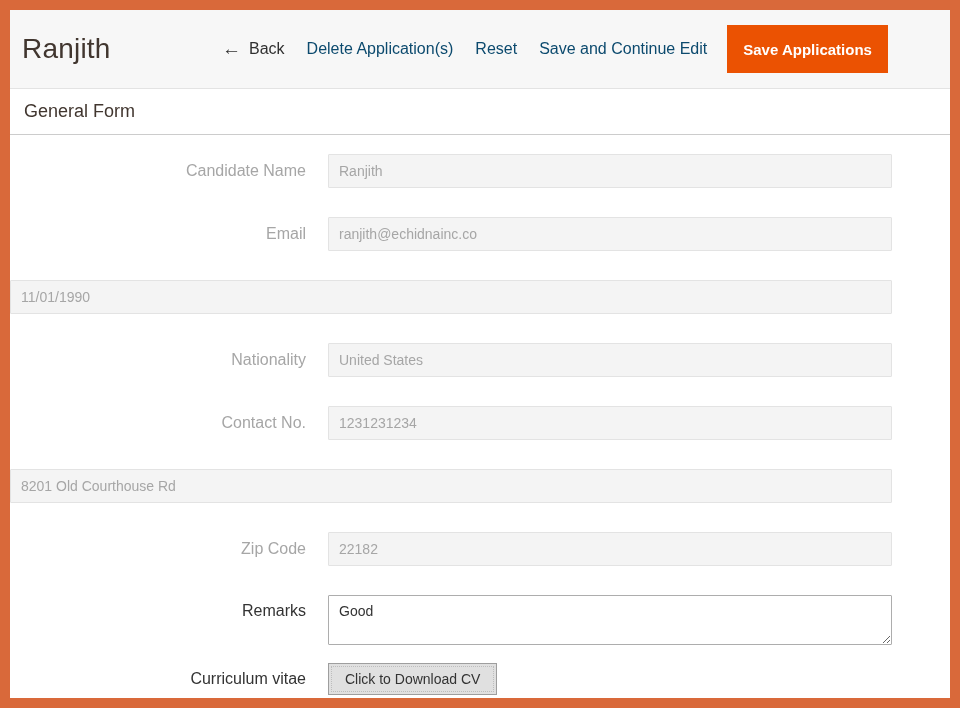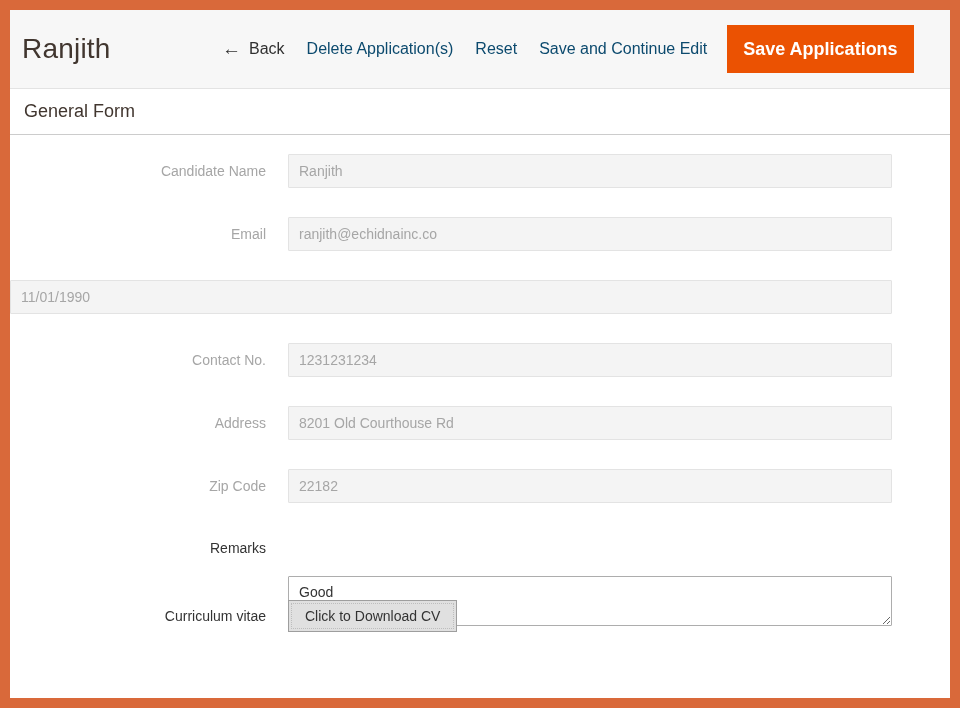--- a/index.html
+++ b/index.html
@@ -87,21 +87,21 @@
     cursor: pointer;
     white-space: nowrap;
     margin-left: 22px;
     padding: 4px 0;
   }
 
   .btn-primary {
     margin-left: 20px;
     background: #eb5202;
     color: #ffffff;
-    font-size: 18px;
+    font-size: 15px;
     font-weight: 700;
     border: none;
     padding: 14px 16px 14px 16px;
     height: 48px;
     display: inline-flex;
     align-items: center;
     cursor: pointer;
     white-space: nowrap;
     font-family: "Liberation Sans", sans-serif;
   }
@@ -137,25 +137,26 @@
   .field-row {
     display: flex;
     align-items: flex-start;
     height: 63px;
   }
 
   .field-label {
     width: 278px;
     text-align: right;
     padding-right: 22px;
-    font-size: 14px;
+    font-size: 16px;
     color: #a6a6a6;
     line-height: 34px;
     white-space: nowrap;
     flex: 0 0 auto;
+    margin-left: 40px;
   }
 
   .field-label.enabled-label {
     color: #333333;
     font-weight: 400;
   }
 
   .field-control {
     flex: 1 1 auto;
     padding-right: 58px;
@@ -180,21 +181,20 @@
     height: 50px;
     background: #ffffff;
     border: 1px solid #adadad;
     color: #333333;
     font-size: 14px;
     padding: 7px 10px;
     font-family: "Liberation Sans", sans-serif;
     resize: vertical;
     border-radius: 1px;
     line-height: 1.2;
-    margin-top: 44px;
   }
 
   .row-remarks { height: 68px; }
   .row-remarks .field-label { line-height: 32px; }
 
   .row-cv { height: 52px; }
   .row-cv .field-label { line-height: 32px; }
 
   .btn-download {
     background: #e0e0e0;
@@ -252,30 +252,35 @@
           <input class="form-input" type="text" disabled="" value="ranjith@echidnainc.co" style="">
         </div>
       </div>
 
       <div class="field-row">
         <div class="field-control">
           <input class="form-input" type="text" disabled="" value="11/01/1990" style="">
         </div>
       </div>
 
+      <div class="field-row">
+        <div class="field-label">Nationality</div>
+        <div class="field-control">
+          <input class="form-input" type="text" disabled="" value="United States" style="">
+        </div>
+      </div>
 
       <div class="field-row">
         <div class="field-label">Contact No.</div>
         <div class="field-control">
           <input class="form-input" type="text" disabled="" value="1231231234" style="">
         </div>
       </div>
 
       <div class="field-row">
-        <div class="field-label">Address</div>
         <div class="field-control">
           <input class="form-input" type="text" disabled="" value="8201 Old Courthouse Rd" style="">
         </div>
       </div>
 
       <div class="field-row">
         <div class="field-label">Zip Code</div>
         <div class="field-control">
           <input class="form-input" type="text" disabled="" value="22182" style="">
         </div>

